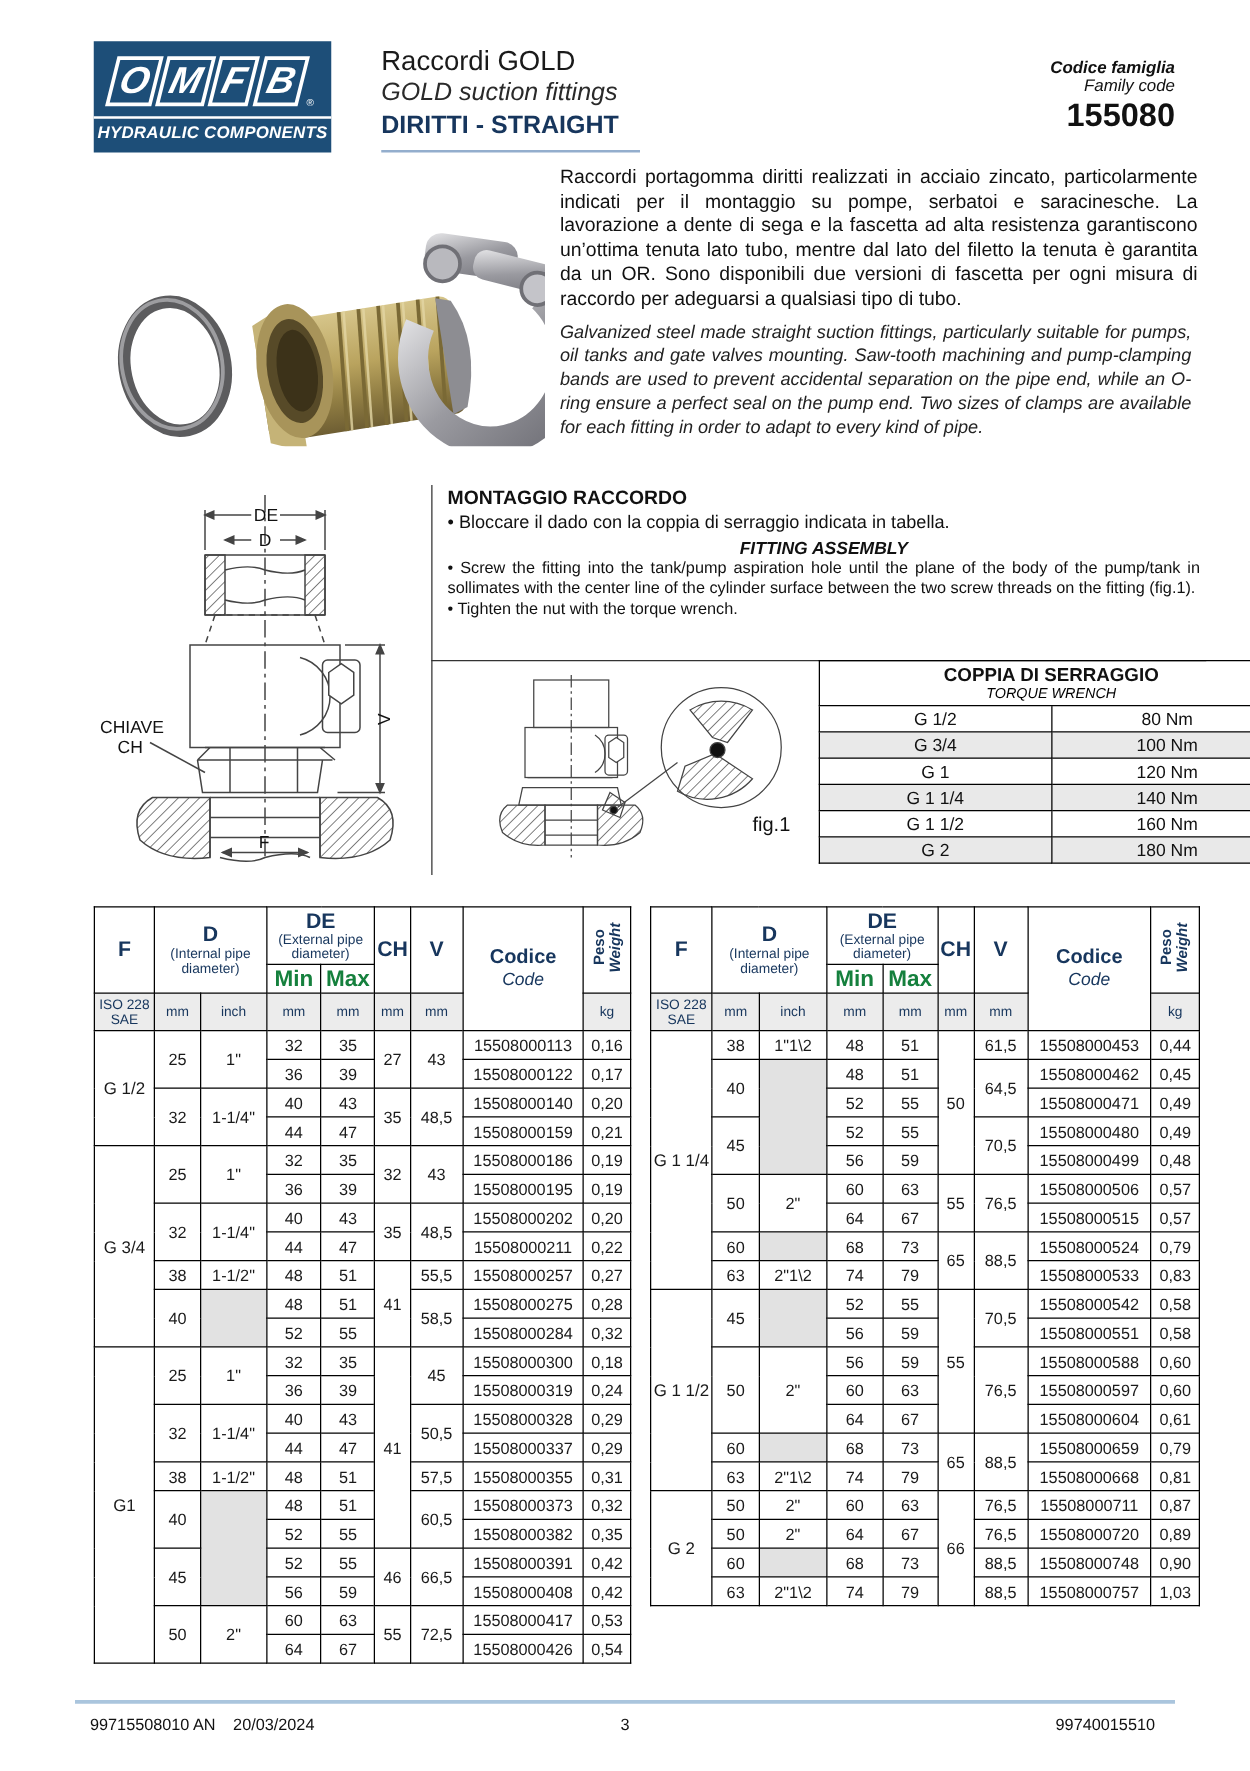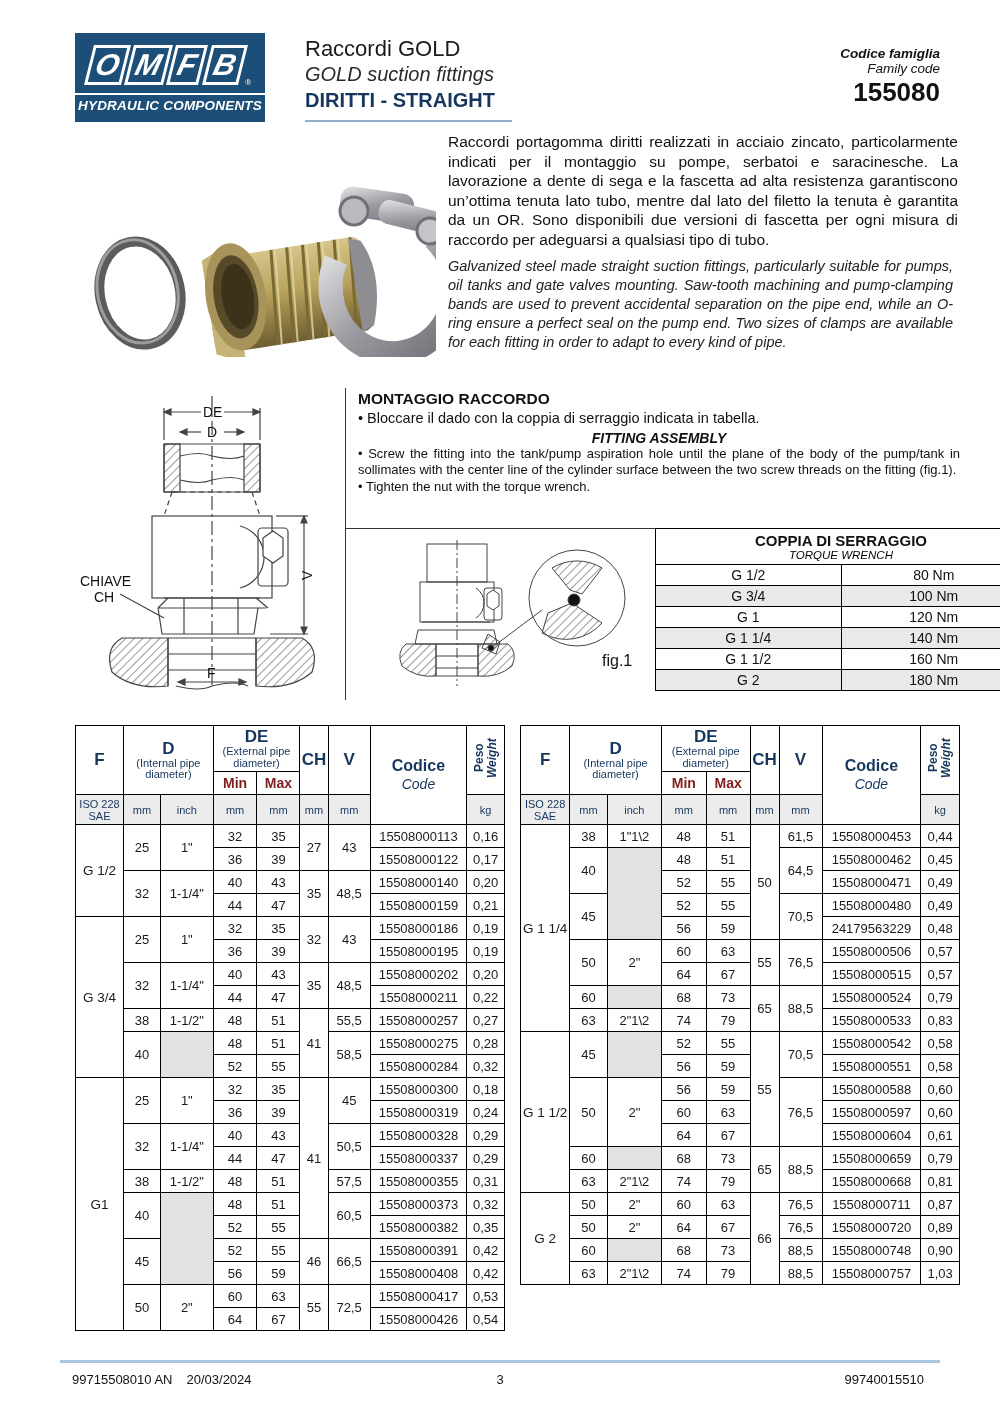--- a/index.html
+++ b/index.html
@@ -50,21 +50,21 @@
   .torque .tq-sub { font-size:11.5px; font-style:italic; font-weight:normal; padding-bottom:3px; }
   .torque td { font-size:14px; color:#111; height:21px; }
   .torque tr.alt td { background:#e9e9e9; }
 
   
   .main { position:absolute; border-collapse:collapse; table-layout:fixed; }
   #left-table { left:75px; top:725px; width:430px; }
   #right-table { left:520px; top:725px; width:440px; }
   .main th, .main td { border:1px solid #000; text-align:center; vertical-align:middle; padding:0; overflow:hidden; }
   .main thead .r1 th { height:46px; background:#fff; }
-  .main thead .r2 th { height:23px; font-size:14px; color:#7f1d1d; }
+  .main thead .r2 th { height:23px; font-size:18px; color:#15803d; }
   .main thead .r3 th { height:30px; font-size:11px; color:#17365d; background:#ececec; font-weight:normal; line-height:12px; }
   .main .h-big { font-size:17px; font-weight:bold; color:#17365d; line-height:18px; }
   .main .h-sub { font-size:11px; color:#17365d; font-weight:normal; line-height:11.5px; display:block; }
   .main .h-code1 { font-size:16px; font-weight:bold; color:#17365d; line-height:18px; }
   .main .h-code2 { font-size:14px; font-style:italic; color:#17365d; font-weight:normal; }
   .main .vert { writing-mode:vertical-rl; transform:rotate(180deg); font-size:12px; line-height:13px; color:#17365d; display:inline-block; }
   .main td { height:23px; font-size:13px; color:#1a1a1a; }
   .main td.fcol { font-size:13.5px; }
   .main td.gray { background:#e2e2e2; }
 
@@ -583,21 +583,21 @@
           <td rowspan="2">45</td>
           <td>52</td>
           <td>55</td>
           <td rowspan="2">70,5</td>
           <td>15508000480</td>
           <td>0,49</td>
         </tr>
         <tr>
           <td>56</td>
           <td>59</td>
-          <td>24179563229</td>
+          <td>15508000499</td>
           <td>0,48</td>
         </tr>
         <tr>
           <td rowspan="2">50</td>
           <td rowspan="2">2"</td>
           <td>60</td>
           <td>63</td>
           <td rowspan="2">55</td>
           <td rowspan="2">76,5</td>
           <td>15508000506</td>

